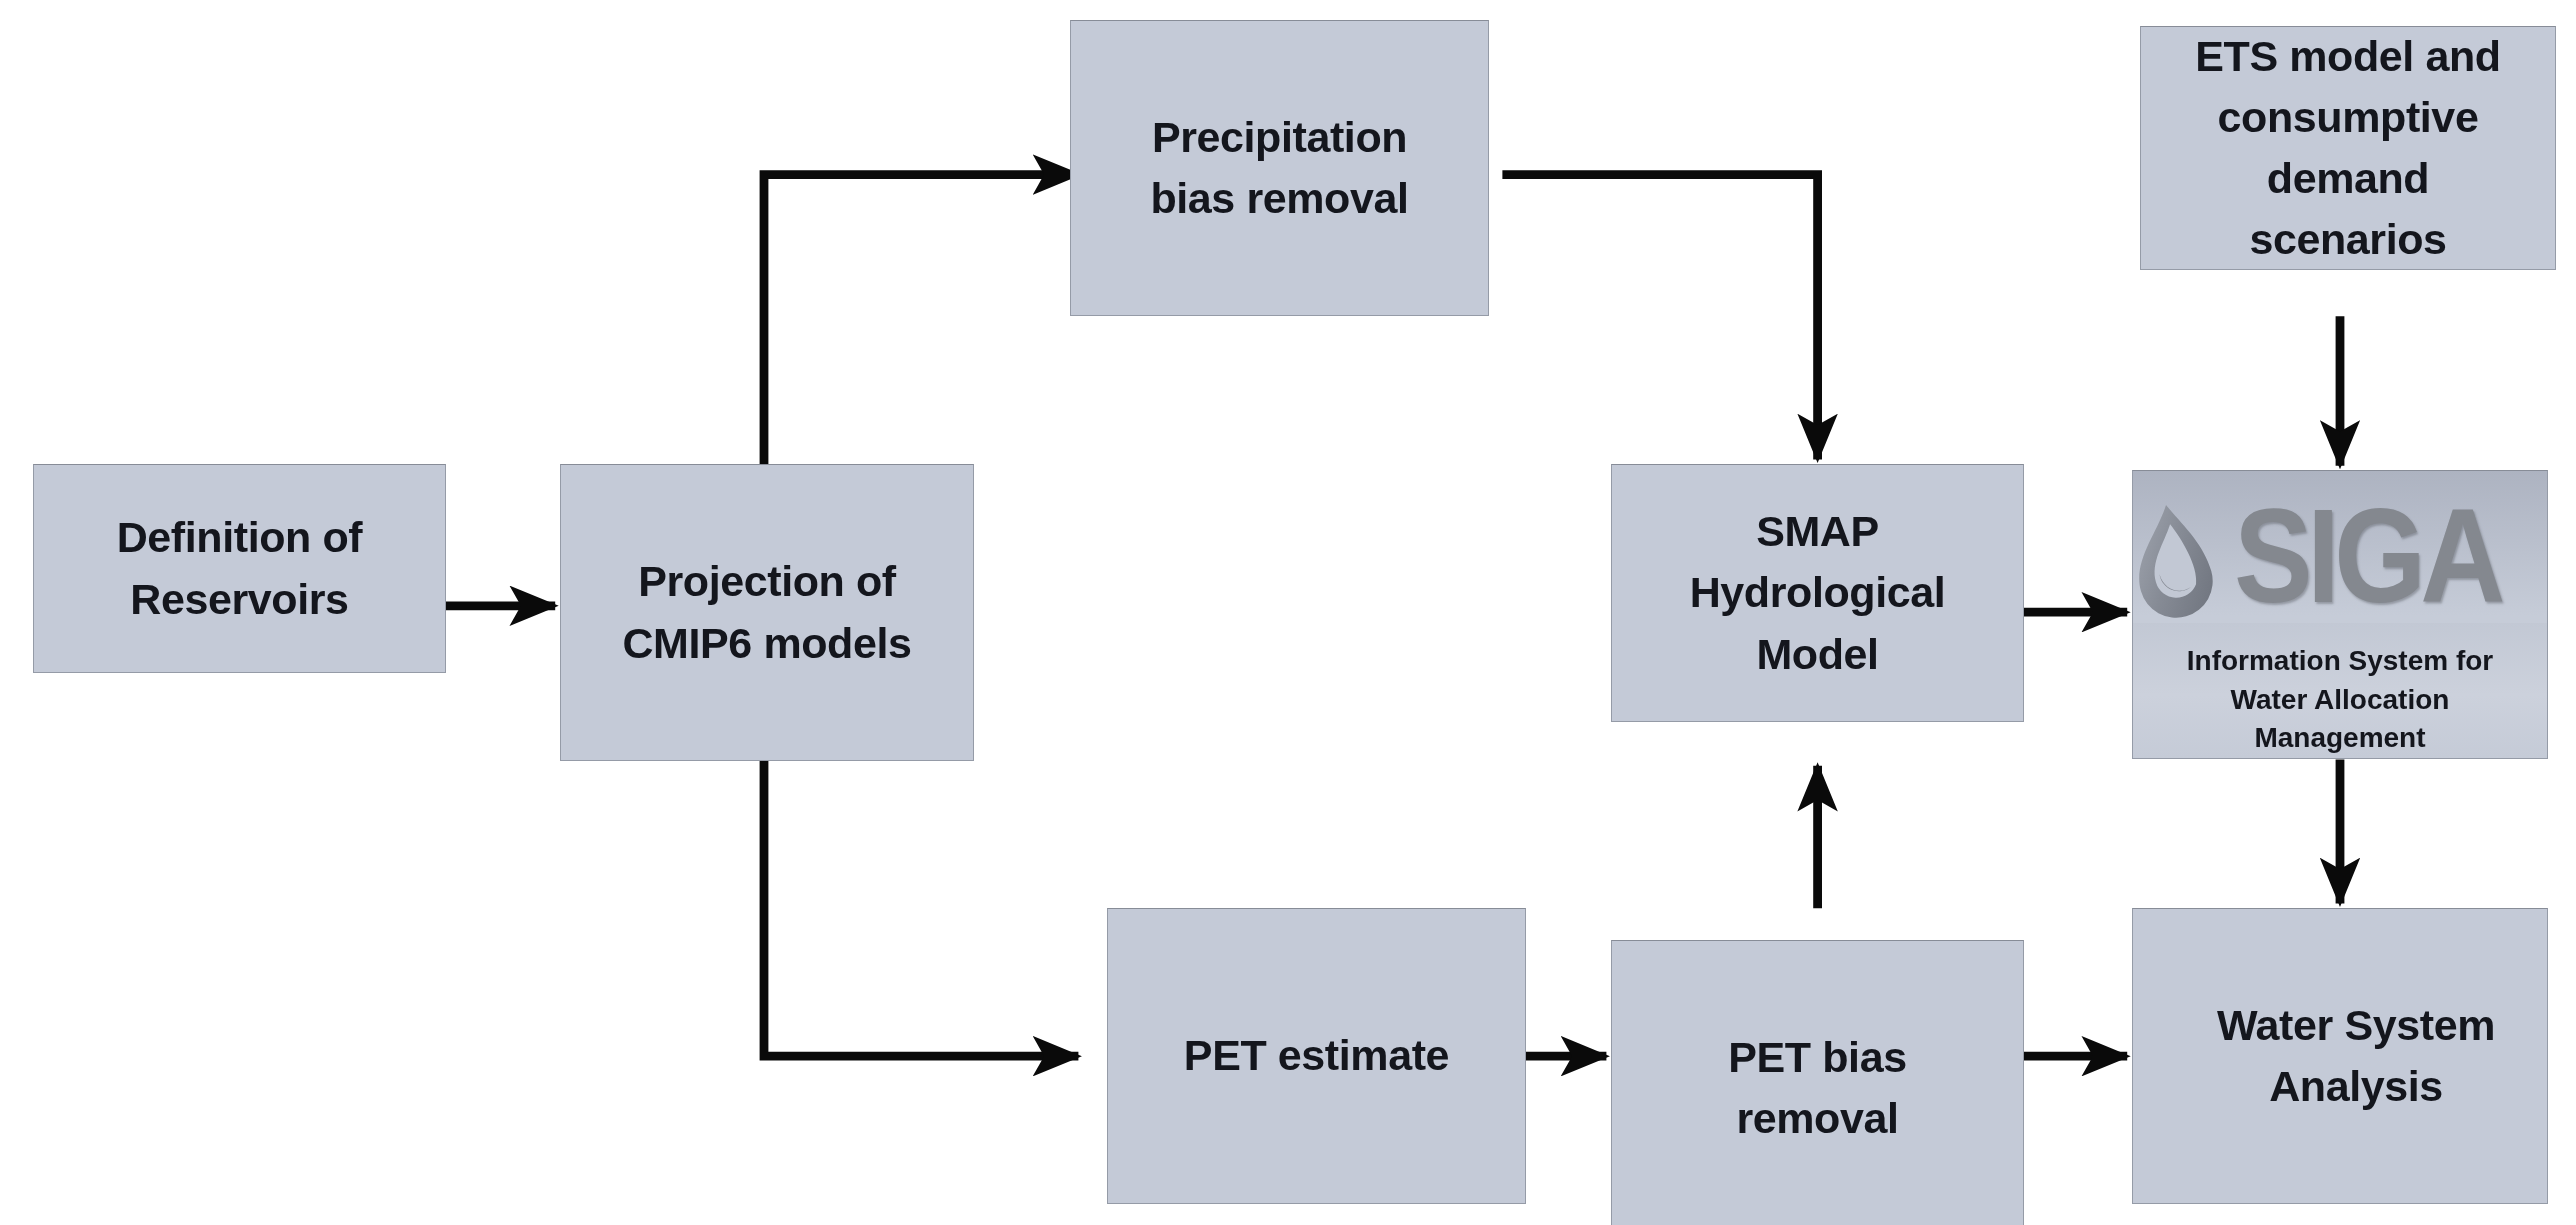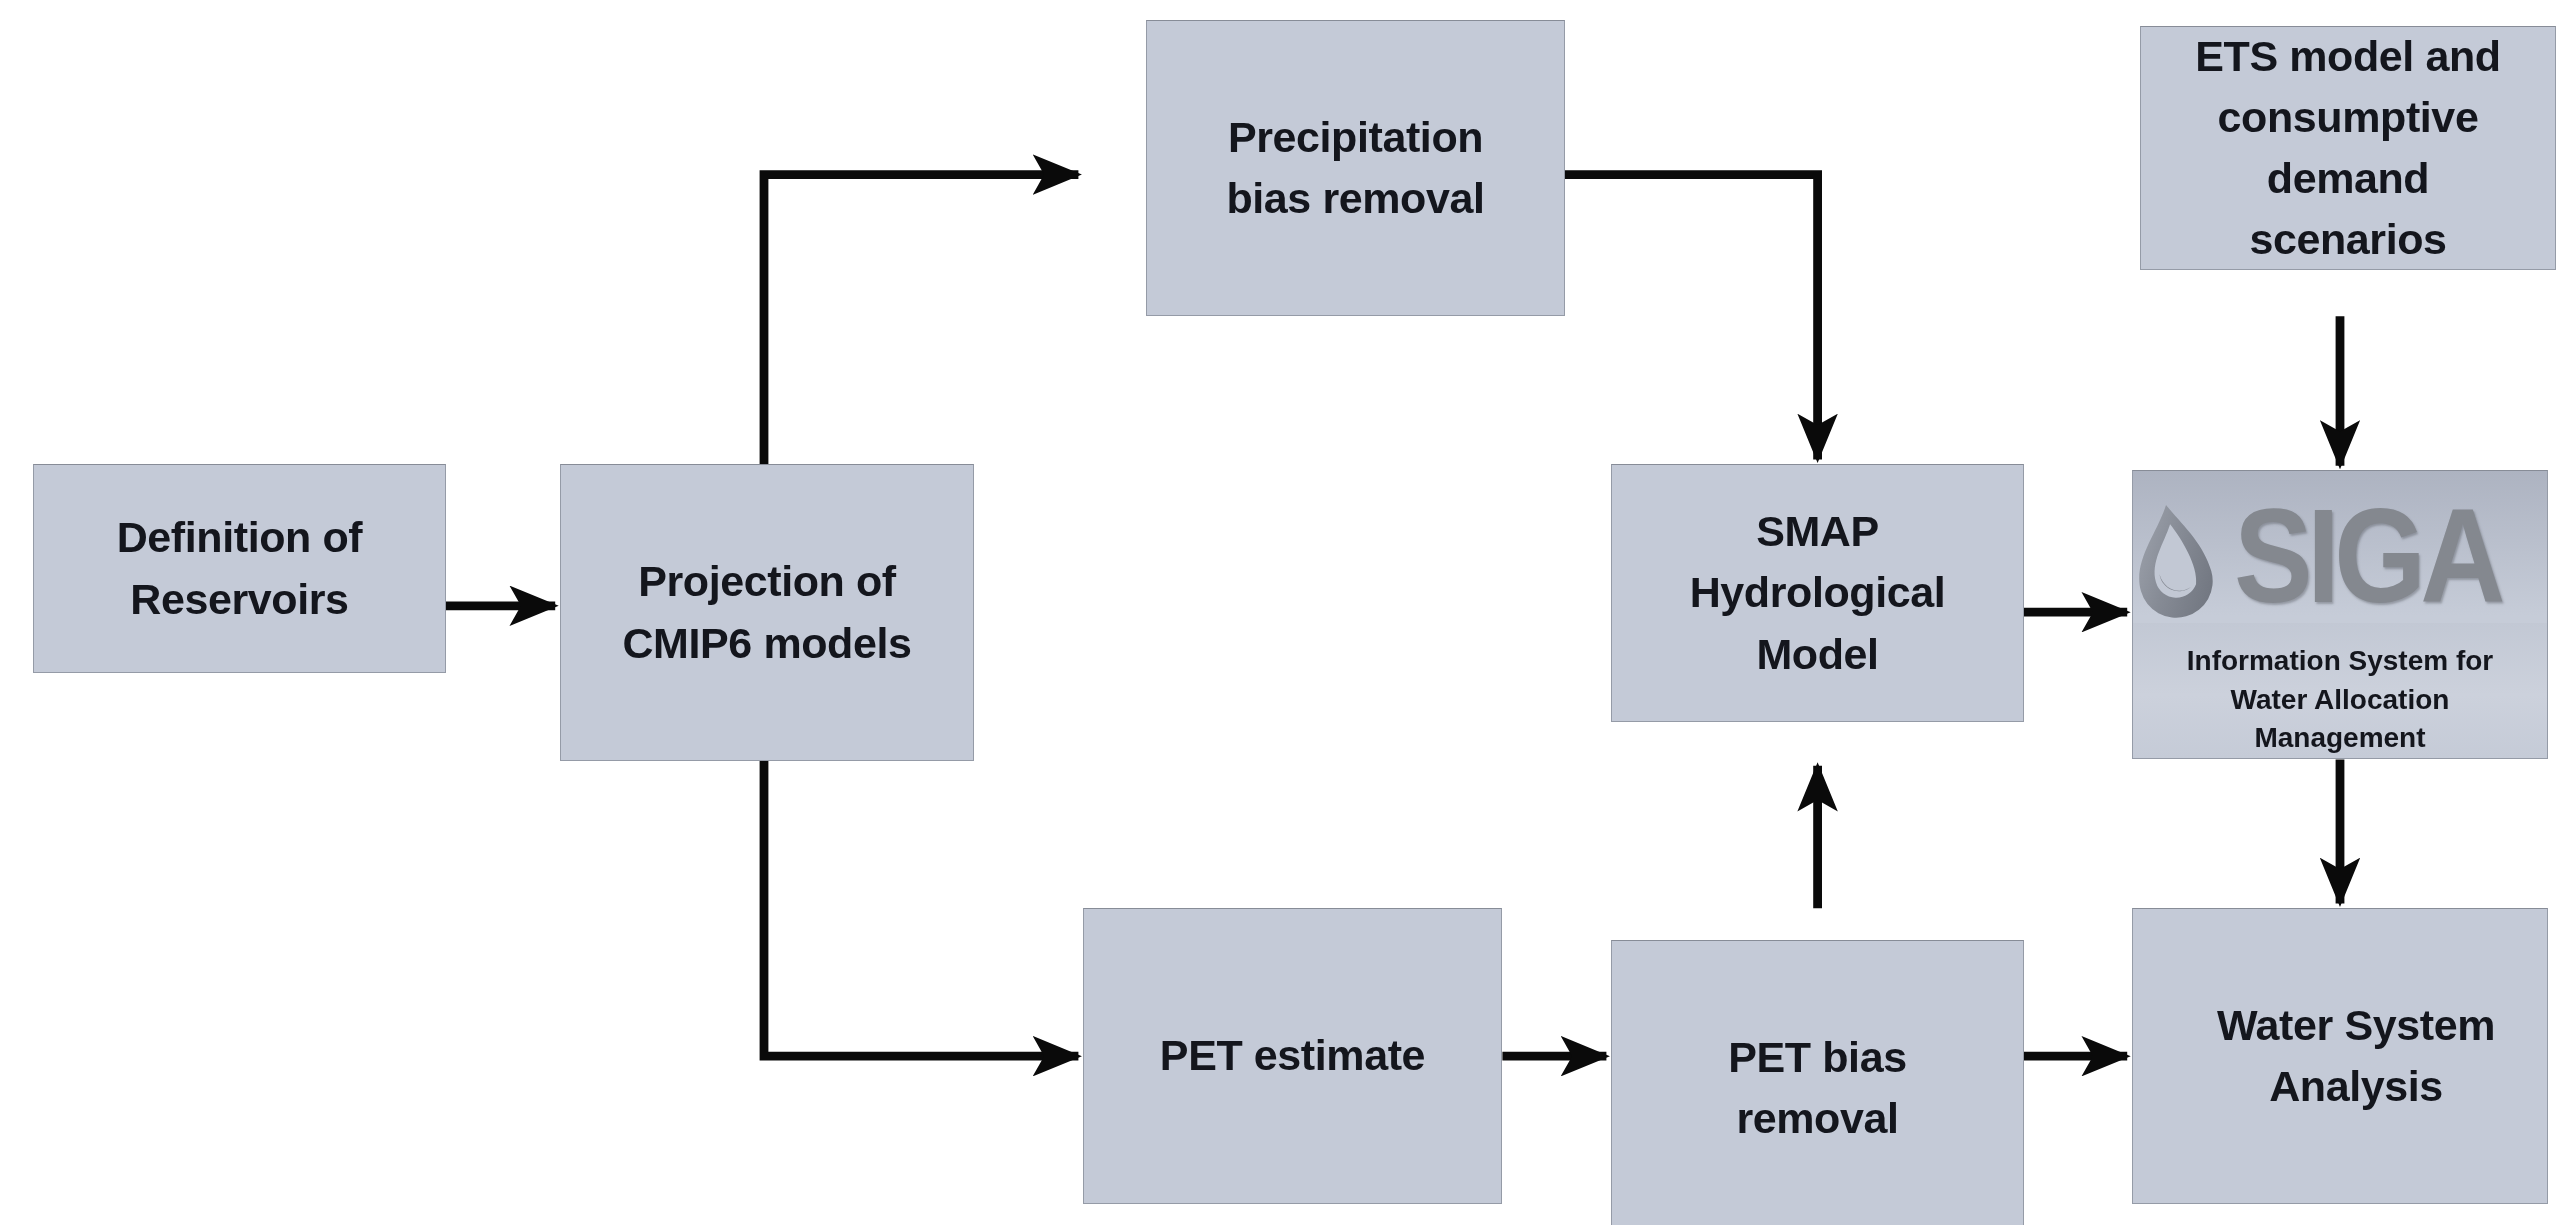--- a/index.html
+++ b/index.html
@@ -27,22 +27,22 @@
     font-weight:700;
     font-size:43px;
     line-height:1.42;
     color:#14161d;
     white-space:pre-line;
     letter-spacing:-0.4px;
   }
   
   #node-definition   {left:33px;  top:464px;  width:413px; height:209px;}
   #node-projection   {left:560px; top:464px;  width:414px; height:297px;}
-  #node-precipitation{left:1146px;top:20px;   width:419px; height:296px;}
-  #node-pet-estimate {left:1083px;top:908px; width:419px; height:296px;}
+  #node-precipitation{left:1070px;top:20px;   width:419px; height:296px;}
+  #node-pet-estimate {left:1107px;top:908px; width:419px; height:296px;}
   #node-smap         {left:1611px;top:464px;  width:413px; height:258px;}
   #node-pet-bias     {left:1611px;top:908px; width:413px; height:296px;margin-top:32px;}
   #node-ets          {left:2132px;top:26px;   width:416px; height:244px;margin-left:8px;}
   #node-water        {left:2132px;top:908px; width:416px; height:296px;padding-left:32px;}
   
   #node-siga{
     left:2132px;top:470px;width:416px;height:289px;
     flex-direction:column;
     justify-content:flex-start;
     background:linear-gradient(180deg,#b2b8c5 0%,#c2c8d4 52%,#ccd1dc 78%,#c5cbd7 100%);

